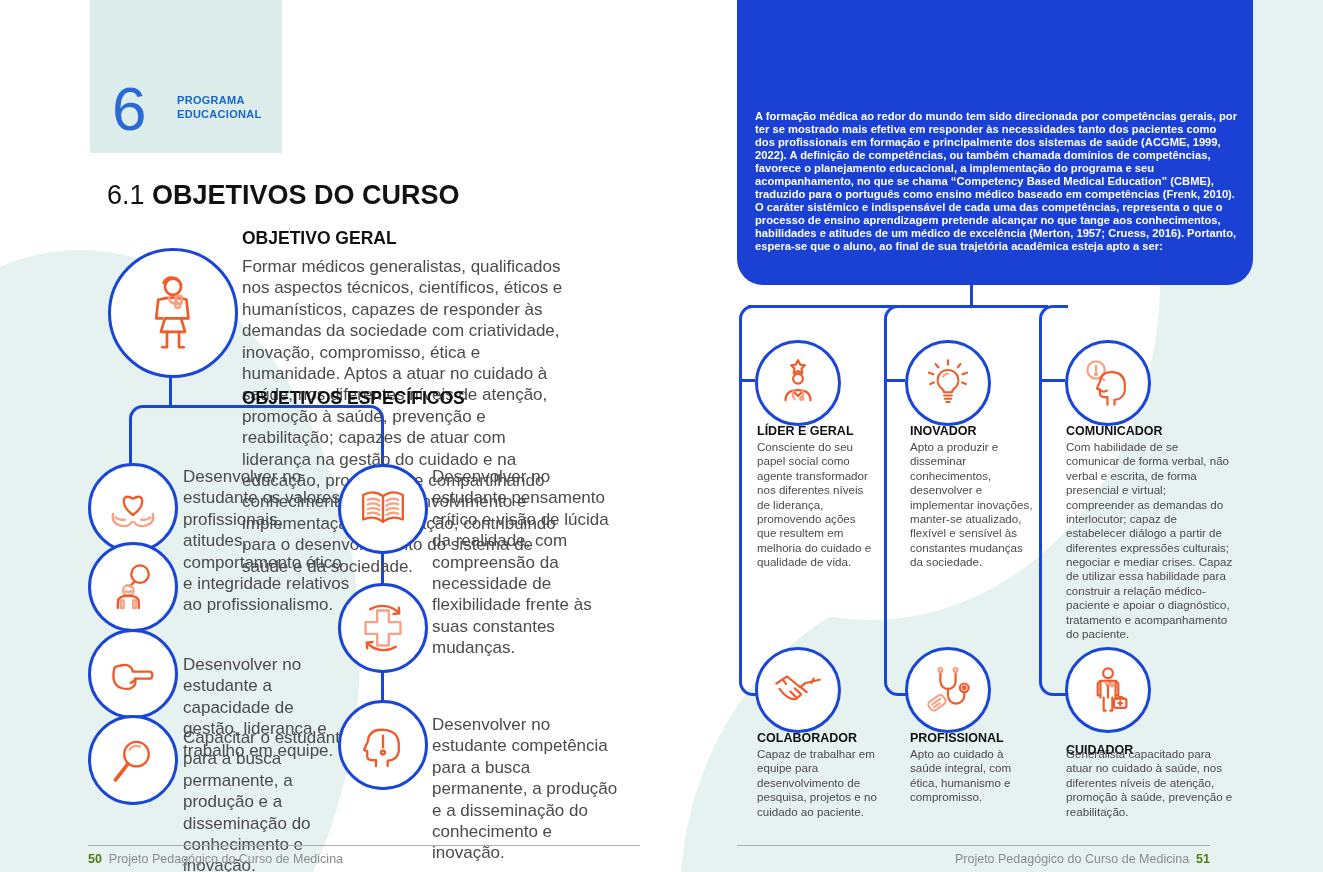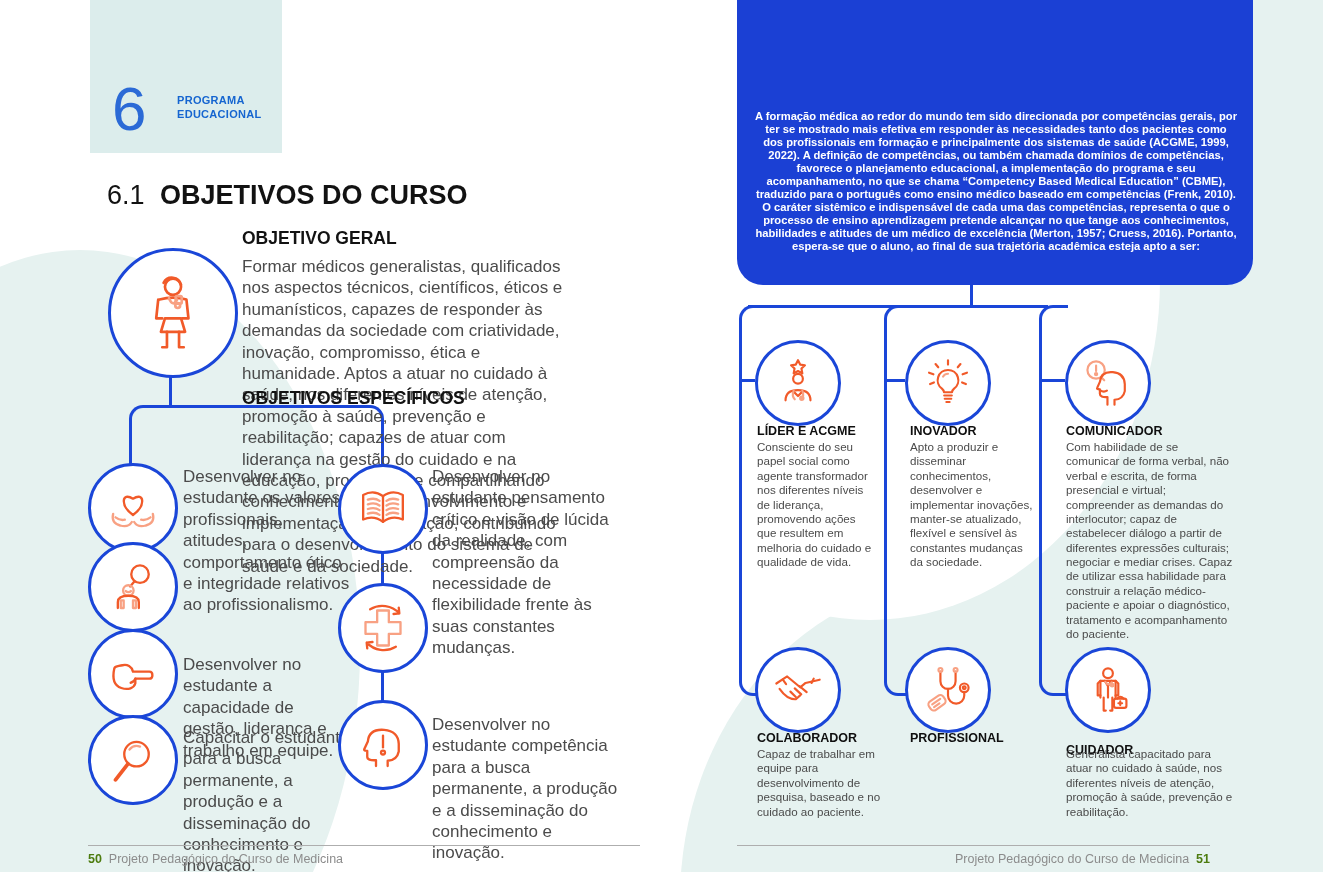--- a/index.html
+++ b/index.html
@@ -7,35 +7,35 @@
         font-family:"Liberation Sans","DejaVu Sans",sans-serif;}
   .blob{position:absolute;border-radius:50%;background:#e6f2f0;z-index:0;}
   .blob-white{position:absolute;border-radius:50%;background:#ffffff;z-index:0;}
   
   .chapter-box{position:absolute;left:90px;top:0;width:192px;height:153px;background:#dcedec;z-index:1;}
   .chapter-num{position:absolute;left:22px;top:78px;font-size:62px;line-height:1;color:#2b6ad6;font-weight:400;}
   .chapter-label{position:absolute;left:63px;top:93px;width:110px;font-size:11px;font-weight:bold;color:#1565d0;line-height:1.3;letter-spacing:.3px;margin-left:24px;}
   
   .section-title{position:absolute;left:107px;top:180px;font-size:27px;color:#121212;z-index:2;}
   .section-title .num{font-weight:400;}
-  .section-title .ttl{font-weight:bold;margin-left:8px;}
+  .section-title .ttl{font-weight:bold;}
   .sub-heading{position:absolute;font-size:17.5px;font-weight:bold;color:#121212;z-index:2;}
   .body-text{position:absolute;font-size:17px;line-height:1.26;color:#4b4b4b;z-index:2;}
   
   .line{position:absolute;background:#1a46d8;z-index:1;}
   .bracket{position:absolute;z-index:1;border:0 solid #1a46d8;background:transparent;}
   
   .node{position:absolute;background:#fff;border:3px solid #1a46d8;border-radius:50%;z-index:2;
         display:flex;align-items:center;justify-content:center;}
   .node svg{display:block;}
   
   .blue-box{position:absolute;left:737px;top:0;width:516px;height:285px;background:#1b40d4;
             border-radius:0 0 26px 26px;z-index:3;}
   .blue-box .txt{position:absolute;left:18px;right:16px;top:110px;color:#ffffff;font-size:11.2px;
-                 font-weight:bold;line-height:1.16;text-align:center;}
+                 font-weight:bold;line-height:1.16;}
   
   .comp-title{position:absolute;font-size:12.5px;font-weight:bold;color:#0f0f0f;z-index:2;}
   .comp-text{position:absolute;font-size:11.6px;line-height:1.24;color:#4b4b4b;z-index:2;}
   
   .foot-rule{position:absolute;height:1px;background:#aeaeae;z-index:2;}
   .footer{position:absolute;font-size:12.5px;color:#8c8c8c;z-index:2;white-space:nowrap;}
   .footer b{color:#4d7c0f;}
   
   .ic{stroke:#f15a29;fill:none;stroke-width:2;stroke-linecap:round;stroke-linejoin:round;}
   .icl{stroke:#f8a183;fill:none;stroke-width:2;stroke-linecap:round;stroke-linejoin:round;}
@@ -185,21 +185,21 @@
     <svg width="52" height="52" viewBox="0 0 48 48">
       <circle class="icl" cx="13" cy="12" r="8"></circle>
       <path class="icl" d="M13 8 v5"></path>
         <circle class="icl" cx="13" cy="15.8" r="1"></circle>
       <path class="icl" d="M17.5 18.5 l3 3"></path>
       <path class="ic" d="M30 44 V39.5 Q38 39 39.5 31.5 L39.5 25 Q39 15 28.5 14 Q17.5 13 16.5 23 L14 28.5 q-.5 1 1 1.2 l1.5 .2 V34 q0 3.5 7 3 V44"></path>
       <path class="ic" d="M16.5 30.5 q3.5 2.5 6.5 .5"></path>
     </svg>
   </div>
 
-  <div class="comp-title" style="left:757px;top:424px;">LÍDER E ACGME</div>
+  <div class="comp-title" style="left:757px;top:424px;">LÍDER E GERAL</div>
   <div class="comp-text" style="left:757px;top:440px;width:118px;">Consciente do seu papel social como agente transformador nos diferentes níveis de liderança, promovendo ações que resultem em melhoria do cuidado e qualidade de vida.</div>
   <div class="comp-title" style="left:910px;top:424px;">INOVADOR</div>
   <div class="comp-text" style="left:910px;top:440px;width:124px;">Apto a produzir e disseminar conhecimentos, desenvolver e implementar inovações, manter-se atualizado, flexível e sensível às constantes mudanças da sociedade.</div>
   <div class="comp-title" style="left:1066px;top:424px;">COMUNICADOR</div>
   <div class="comp-text" style="left:1066px;top:440px;width:168px;">Com habilidade de se comunicar de forma verbal, não verbal e escrita, de forma presencial e virtual; compreender as demandas do interlocutor; capaz de estabelecer diálogo a partir de diferentes expressões culturais; negociar e mediar crises. Capaz de utilizar essa habilidade para construir a relação médico-paciente e apoiar o diagnóstico, tratamento e acompanhamento do paciente.</div>
 
   <div class="node" style="left:755px;top:647px;width:80px;height:80px;">
     <svg width="52" height="52" viewBox="0 0 48 48">
       <path class="ic" d="M4 18 L14 11.5 L26 21.5 L31 17.5 L44 14.5"></path>
       <path class="ic" d="M7 23 q7 10 15 9.5 l4 -3.5"></path>
@@ -229,22 +229,23 @@
       <path class="ic" d="M21 15.5 l3 5 3 -5 M24 20.5 V31"></path>
       <path class="ic" d="M20 31 v12 h2 M28 31 v12 h-2"></path>
       <path class="icl" d="M21.5 16.5 q3 4.5 6 .5"></path>
         <circle class="icl" cx="27.8" cy="19.5" r="1.2"></circle>
       <rect class="ic" x="29.5" y="32" width="11.5" height="8.5" rx="2"></rect>
       <path class="ic" d="M32.5 32 q2.8 -3.5 6 0 M35.3 34.5 v3.4 M33.6 36.2 h3.4"></path>
     </svg>
   </div>
 
   <div class="comp-title" style="left:757px;top:731px;">COLABORADOR</div>
-  <div class="comp-text" style="left:757px;top:747px;width:126px;">Capaz de trabalhar em equipe para desenvolvimento de pesquisa, baseado e no cuidado ao paciente.</div>
+  <div class="comp-text" style="left:757px;top:747px;width:126px;">Capaz de trabalhar em equipe para desenvolvimento de pesquisa, projetos e no cuidado ao paciente.</div>
   <div class="comp-title" style="left:910px;top:731px;text-align:right;">PROFISSIONAL</div>
+  <div class="comp-text" style="left:910px;top:747px;width:110px;">Apto ao cuidado à saúde integral, com ética, humanismo e compromisso.</div>
   <div class="comp-title" style="left:1066px;top:731px;margin-top:12px;">CUIDADOR</div>
   <div class="comp-text" style="left:1066px;top:747px;width:172px;">Generalista capacitado para atuar no cuidado à saúde, nos diferentes níveis de atenção, promoção à saúde, prevenção e reabilitação.</div>
 
   <div class="foot-rule" style="left:737px;top:845px;width:473px;"></div>
   <div class="footer" style="right:113px;top:852px;">
     <span>Projeto Pedagógico do Curso de Medicina</span>&nbsp;&nbsp;<b>51</b>
   </div>
 
 </div>
 

